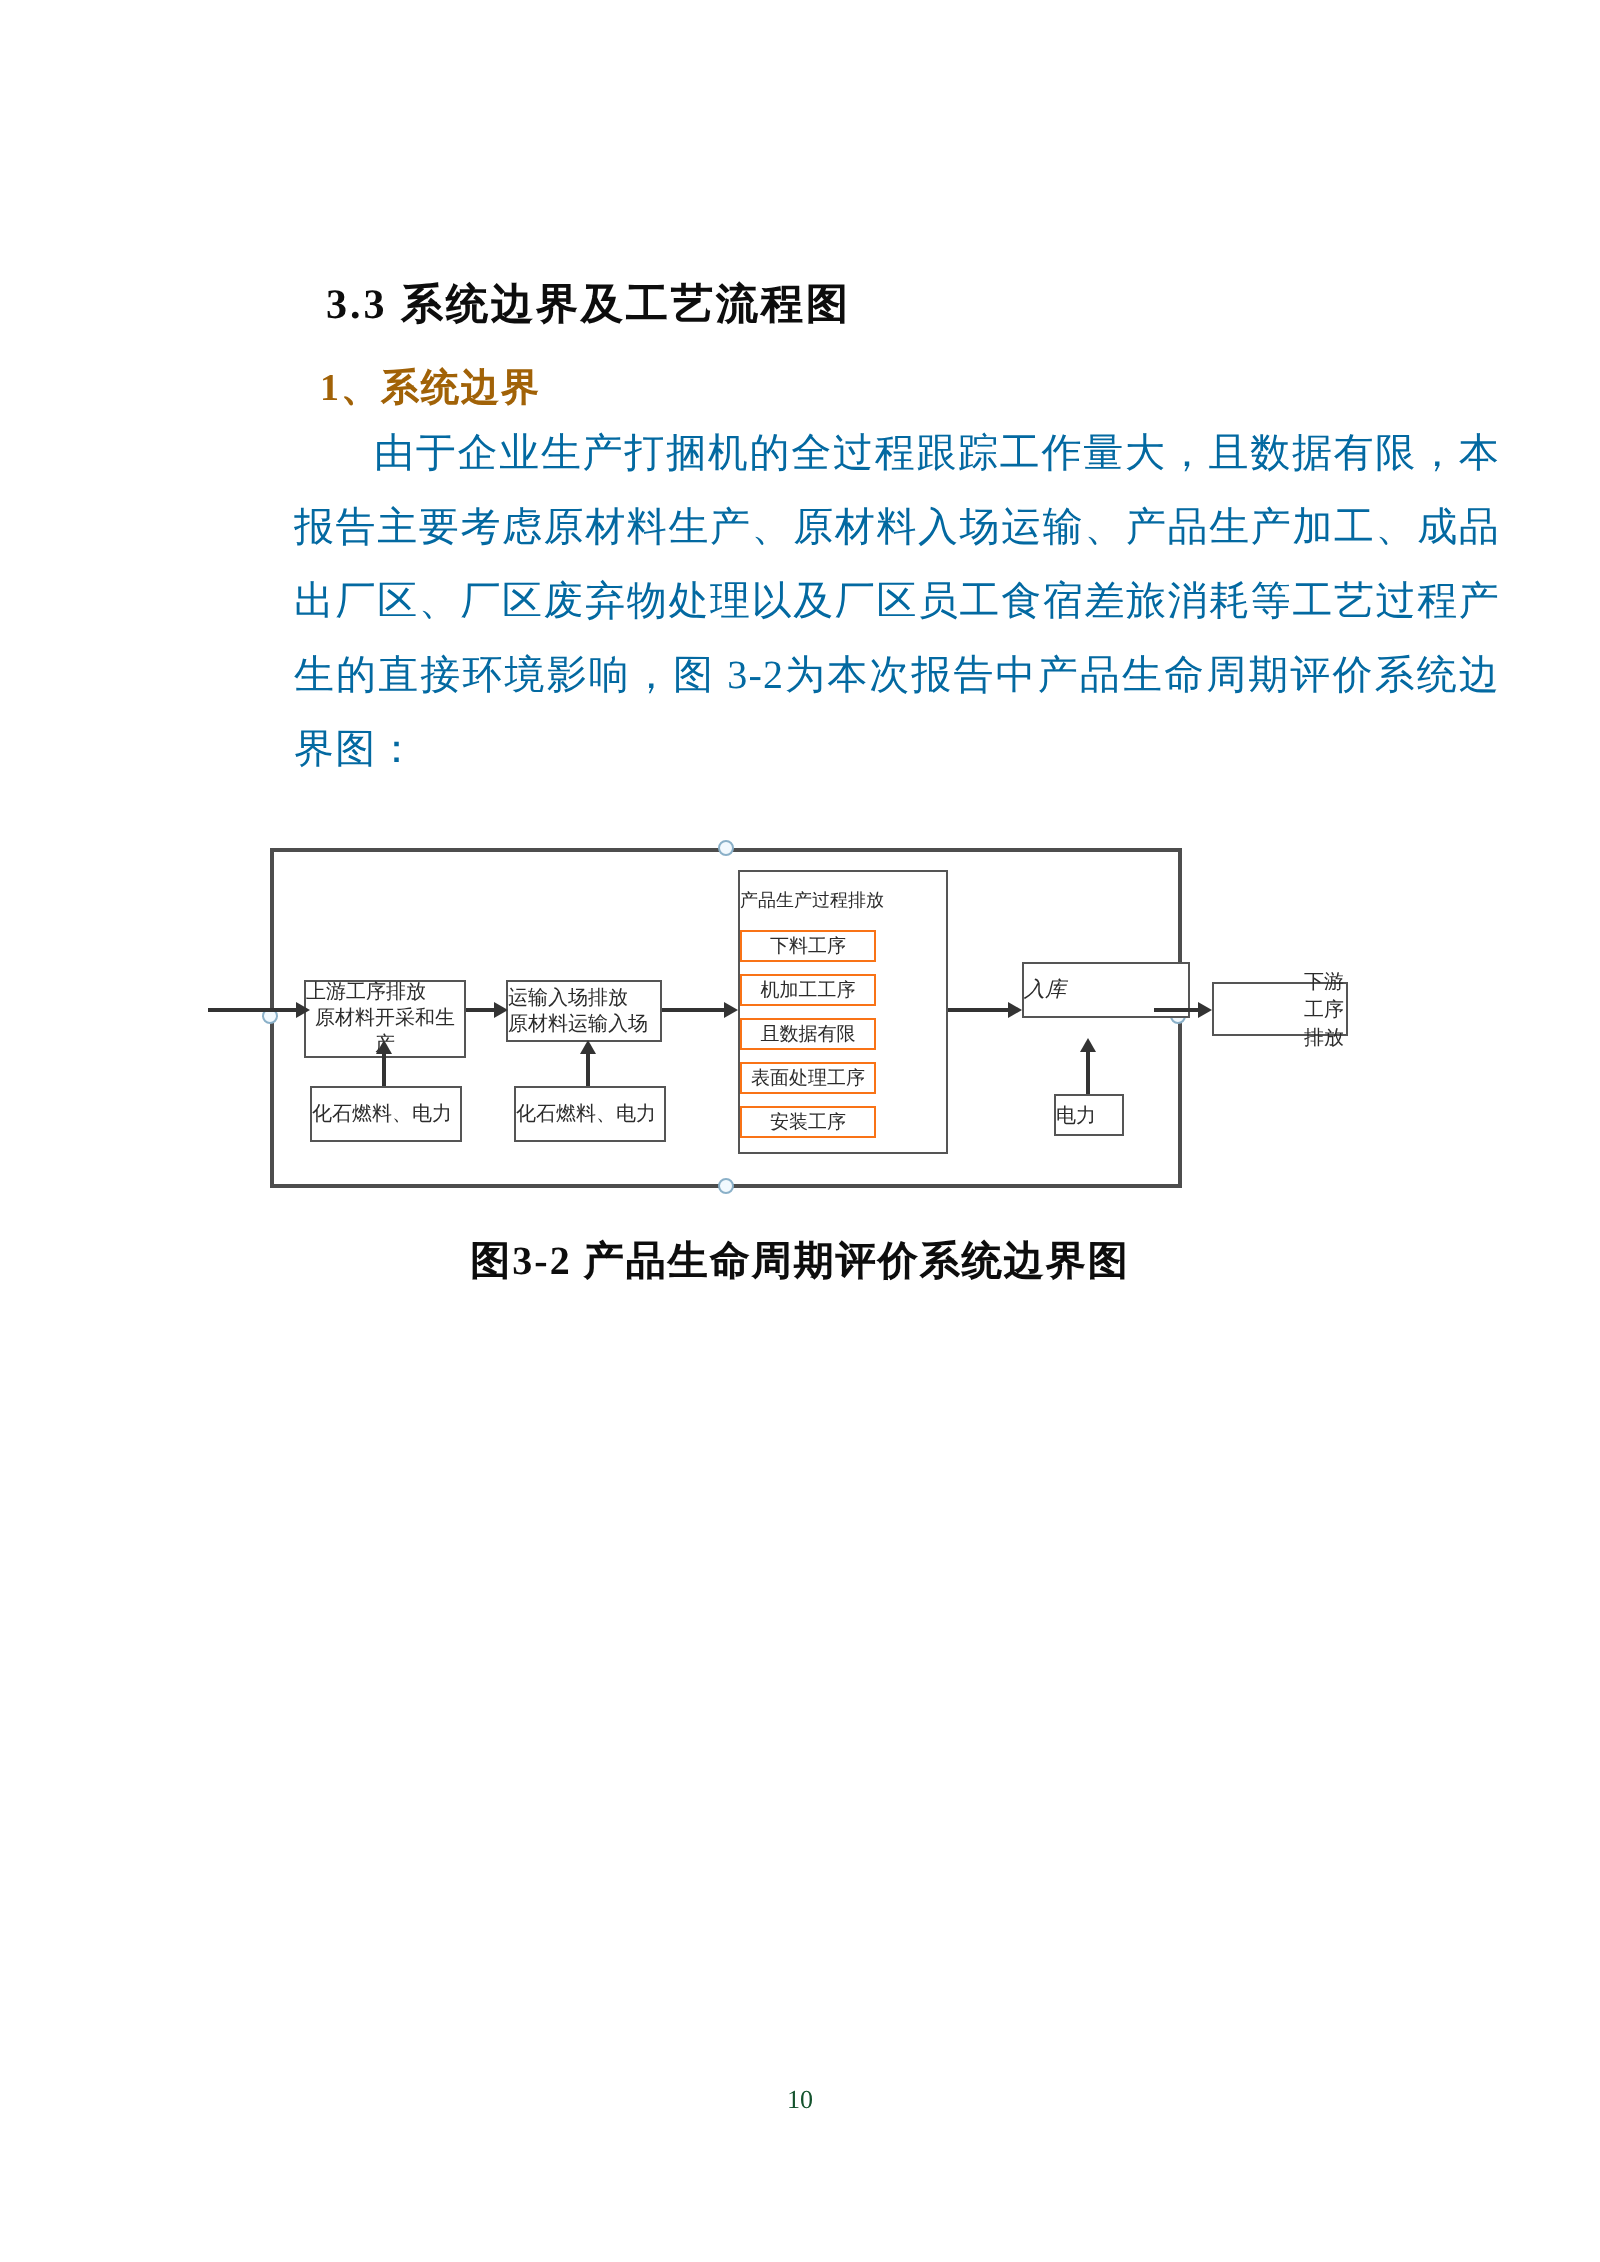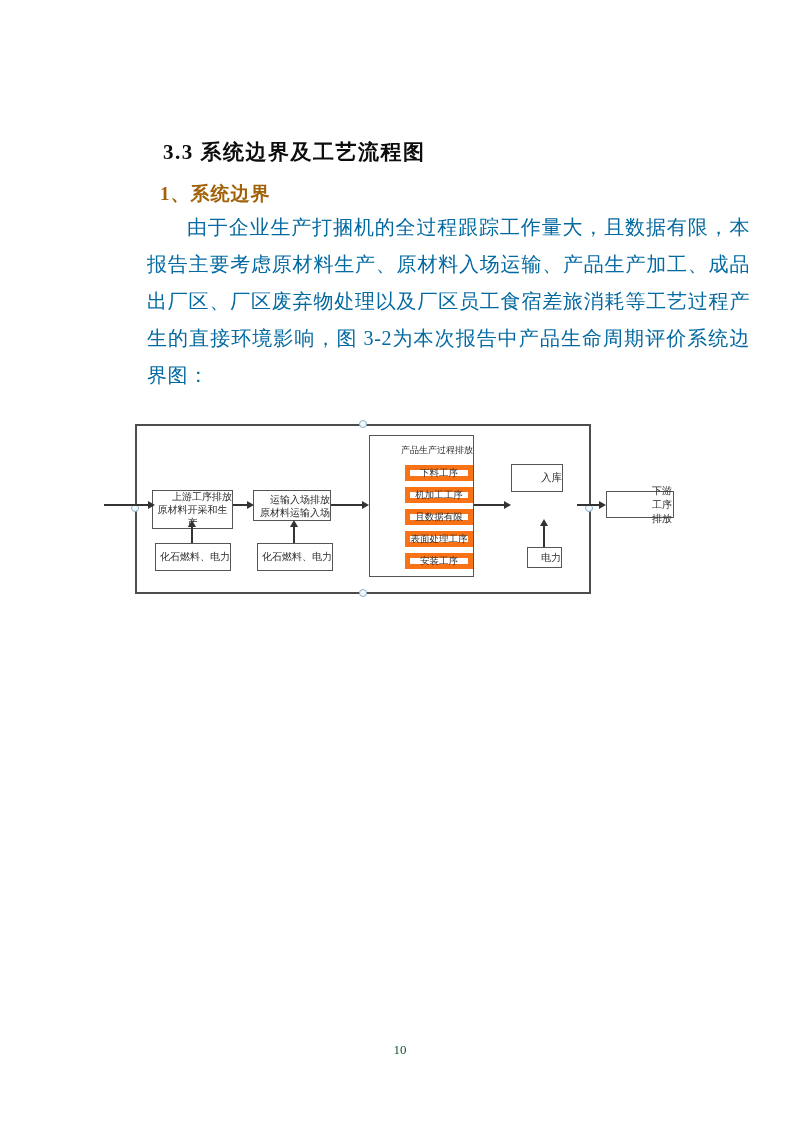--- a/index.html
+++ b/index.html
@@ -30,35 +30,35 @@
   }
   
   .diagram { position:absolute; left:0; top:0; width:800px; height:700px; 
     font-family:"Liberation Sans","DejaVu Sans",sans-serif; color:#2b2b2b; }
   .outer-frame {
     position:absolute; left:135px; top:424px; width:456px; height:170px;
     border:2px solid #4d4d4d; background:transparent;
   }
   .dbox {
     position:absolute; border:1px solid #555; background:#fff;
-    display:flex; flex-direction:column; align-items:flex-end; justify-content:center;
+    display:flex; flex-direction:column; align-items:flex-start; justify-content:center;
     text-align:center;
   }
   .box-upstream   { left:152px; top:490px; width:81px;  height:39px; font-size:10px; line-height:13px; }
   .box-transport  { left:253px; top:490px; width:78px;  height:31px; font-size:10px; line-height:13px; }
   .box-fossil1    { left:155px; top:543px; width:76px;  height:28px; font-size:10px; }
   .box-fossil2    { left:257px; top:543px; width:76px;  height:28px; font-size:10px; }
   .box-production { left:369px; top:435px; width:105px; height:142px; justify-content:flex-start; padding-top:8px; }
   .production-title { font-size:9px; margin-bottom:8px; }
   .step-box {
-    width:68px; height:16px; border:5px solid #f97316; background:#fff;
+    width:68px; height:16px; border:1px solid #f97316; background:#fff;
     display:flex; align-items:center; justify-content:center;
     font-size:9.5px; margin-bottom:6px;
   }
-  .box-warehouse  { left:511px; top:464px; width:52px; height:28px; font-size:10.5px; }
+  .box-warehouse  { left:511px; top:481px; width:84px; height:28px; font-size:10.5px;font-style:italic; }
   .box-elec       { left:527px; top:547px; width:35px; height:21px; font-size:10px; }
   .box-downstream { left:606px; top:491px; width:68px; height:27px; font-size:10px;padding-left:44px; }
   
   .hline { position:absolute; height:2px; background:#333; }
   .vline { position:absolute; width:2px;  background:#333; }
   .head-right {
     position:absolute; width:0; height:0;
     border-top:4px solid transparent; border-bottom:4px solid transparent;
     border-left:7px solid #333;
   }
@@ -160,16 +160,17 @@
       <div class="vline" style="left:293px; top:527px; height:16px;"></div>
       <div class="head-up" style="left:290px; top:520px;"></div>
     </div>
     <div>
       <div class="vline" style="left:543px; top:526px; height:21px;"></div>
       <div class="head-up" style="left:540px; top:519px;"></div>
     </div>
 
   </div>
 
+  <div class="figure-caption">图3-2 产品生命周期评价系统边界图</div>
 
   <div class="page-number">10</div>
 
 </div>
 
 </body></html>

